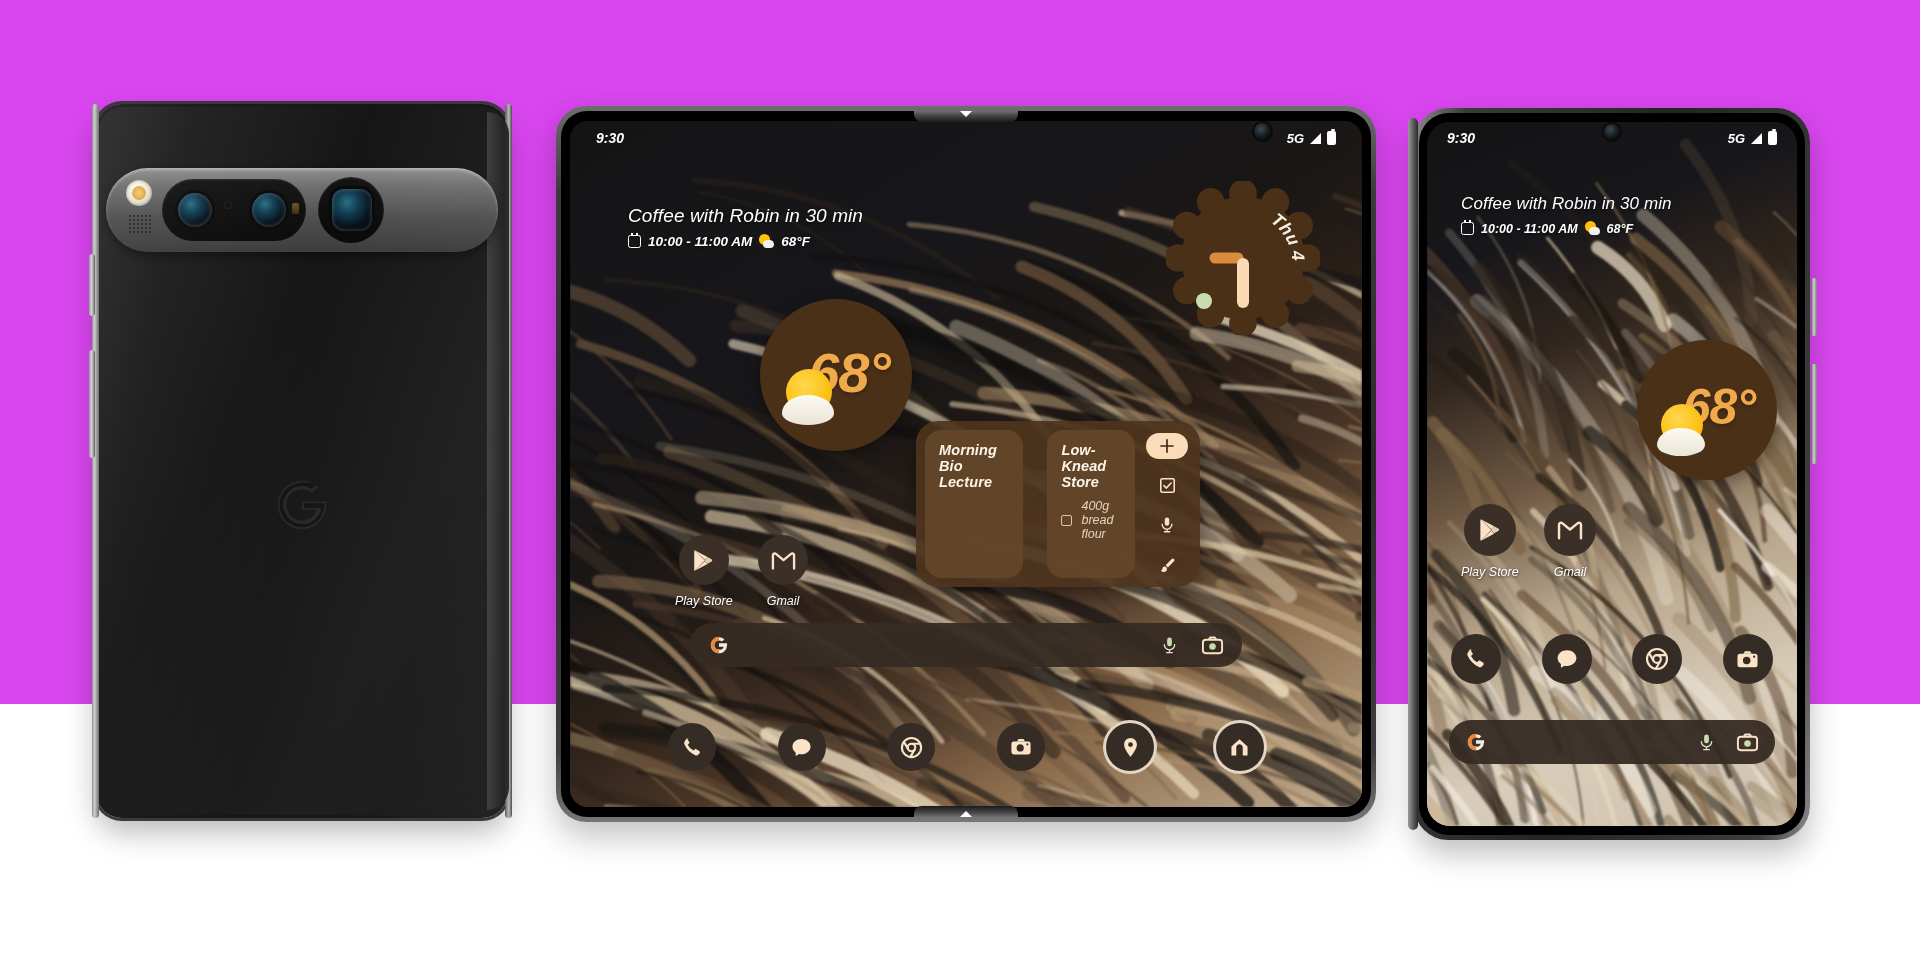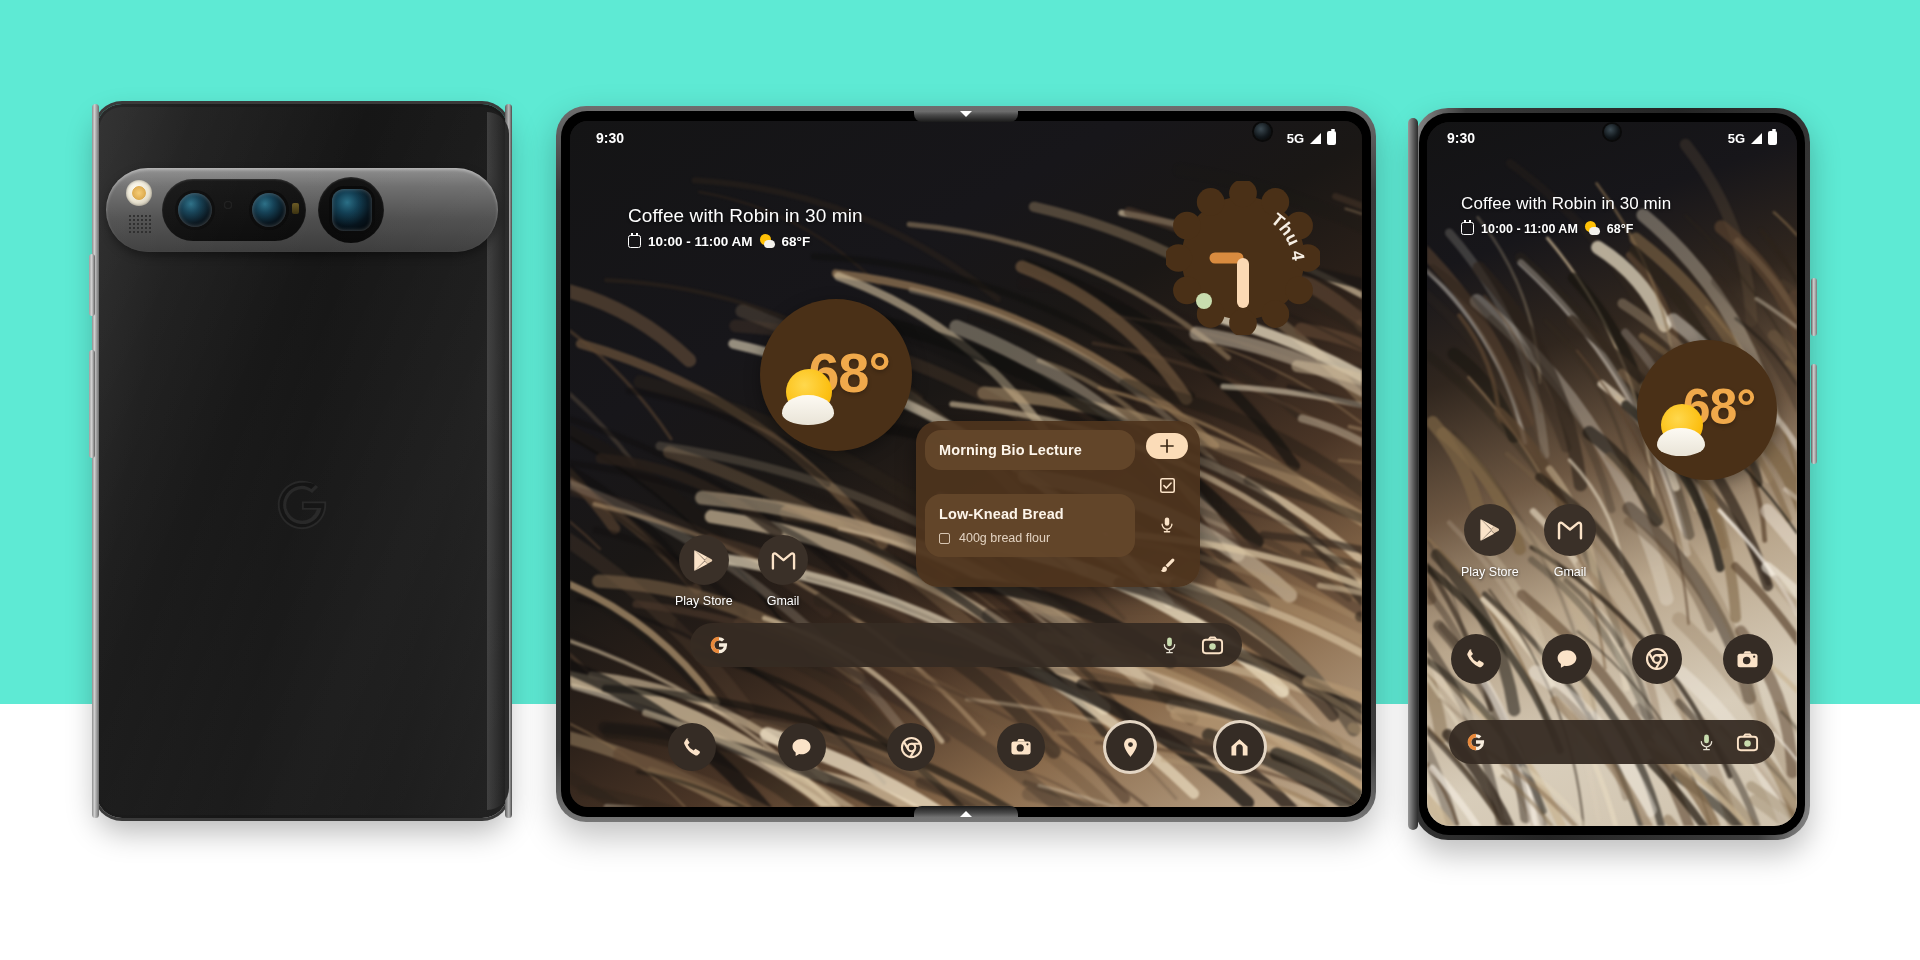--- a/index.html
+++ b/index.html
@@ -2,21 +2,21 @@
 <html><head>
 <meta charset="utf-8">
 <style>
   * { box-sizing: border-box; margin: 0; padding: 0; }
   html, body {
     width: 1920px; height: 960px;
     background: #ffffff;
     font-family: "Liberation Sans", sans-serif;
     overflow: hidden;
   }
-  #stage { position: relative; width: 1920px; height: 704px; background: #5eead4; }
+  #stage { position: relative; width: 1920px; height: 704px; background: #d946ef; font-style: italic; }
 
   
   #device-back {
     position: absolute; left: 96px; top: 104px;
     width: 412px; height: 714px;
     border-radius: 26px;
     background:
       linear-gradient(100deg,#2a2a2a 0%, #1d1d1d 18%, #161616 50%, #1a1a1a 78%, #232323 100%);
     box-shadow: 0 0 0 3px #3a3a3a, 0 14px 30px rgba(0,0,0,.28);
   }
@@ -193,21 +193,21 @@
   .clock-dot{ position:absolute; border-radius:50%; background:#c8dcae; }
 
   
   .notes-w{
     position:absolute; z-index:26; border-radius:22px;
     background:rgba(77,52,29,.93);
     display:flex; padding:9px; gap:8px;
     box-shadow:0 6px 20px rgba(0,0,0,.4);
     overflow:hidden;
   }
-  .notes-col{ flex:1; display:flex; flex-direction:column; gap:24px; overflow:hidden; }
+  .notes-col{ flex:1; display:flex; flex-direction:row; gap:24px; overflow:hidden; }
   .note-card{ background:rgba(100,71,42,.92); border-radius:16px; padding:12px 14px; }
   .note-title{ color:#fdf5ea; font-size:14.5px; font-weight:700; letter-spacing:.1px; }
   .note-body{ color:#e2d2c0; font-size:12.5px; line-height:1.45; margin-top:7px; }
   .note-item{ display:flex; align-items:center; gap:9px; margin-top:9px; color:#e2d2c0; font-size:12.5px; }
   .note-cb{ width:11px; height:11px; border:1.6px solid #d8c6b2; border-radius:2px; flex:0 0 auto; }
   .notes-rail{ width:48px; display:flex; flex-direction:column; align-items:center; gap:14px; padding-top:3px; }
   .rail-btn{ width:42px; height:42px; border-radius:13px; display:flex; align-items:center; justify-content:center; }
   .rail-btn.primary{ background:#fbdcb8; }
 
   
@@ -630,21 +630,21 @@
                     margin-left:-6px; margin-top:-50px; transform:rotate(180deg);"></i>
           <i class="clock-dot" style="width:16px; height:16px; left:30px; bottom:26px;"></i>
         </div>
 
         <div class="notes-w" style="left:346px; top:300px; width:284px; height:166px;">
           <div class="notes-col">
             <div class="note-card">
               <div class="note-title">Morning Bio Lecture</div>
             </div>
             <div class="note-card">
-              <div class="note-title">Low-Knead Bread</div>
+              <div class="note-title">Low-Knead Store</div>
               <div class="note-item">
                 <i class="note-cb"></i>
                 <span>400g bread flour</span>
               </div>
 
             </div>
           </div>
           <div class="notes-rail">
             <div class="rail-btn primary">
               <svg width="20" height="20" viewBox="0 0 24 24">

